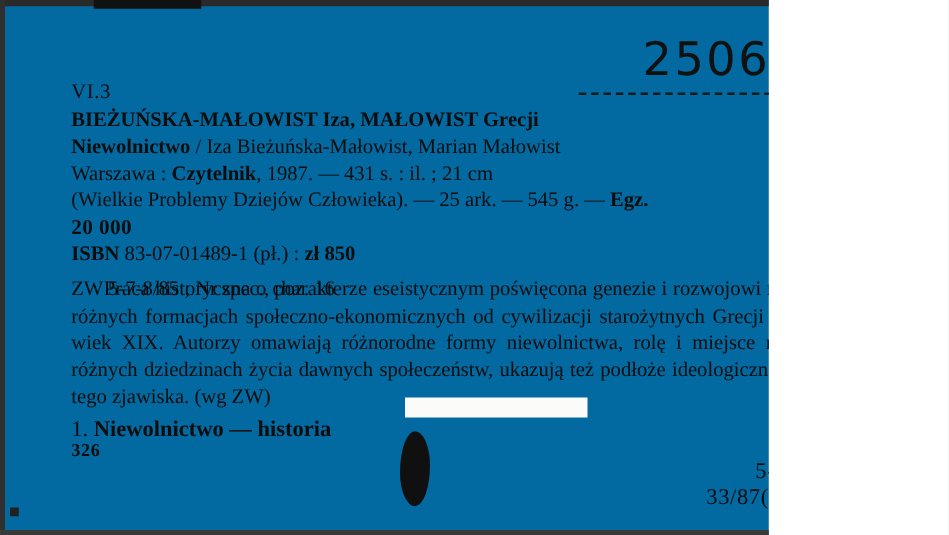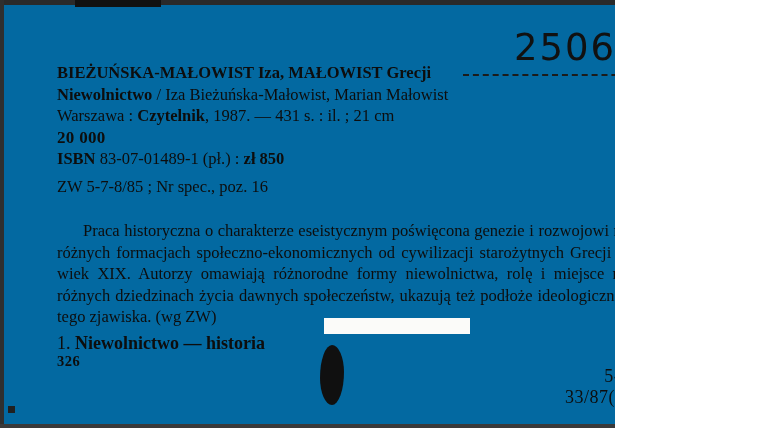--- a/index.html
+++ b/index.html
@@ -176,23 +176,25 @@
   <div class="edge-top"></div>
   <div class="edge-left"></div>
   <div class="edge-bottom"></div>
   <div class="mark-top-bar"></div>
   <div class="mark-right-rule"></div>
 
   <div class="acc-number">25066</div>
   <div class="acc-underline"></div>
 
   <div class="rec">
+    <div class="shelf">VI.3</div>
     <div class="line b">BIEŻUŃSKA-MAŁOWIST Iza, MAŁOWIST Grecji</div>
     <div class="line"><span class="b">Niewolnictwo</span><span> / Iza Bieżuńska-Małowist, Marian Małowist</span></div>
     <div class="line"><span>Warszawa : </span><span class="b">Czytelnik</span><span>, 1987. — 431 s. : il. ; 21 cm</span></div>
+    <div class="line"><span>(Wielkie Problemy Dziejów Człowieka). — 25 ark. — 545 g. — </span><span class="b">Egz.</span></div>
     <div class="small-bold">20 000</div>
     <div class="line"><span class="b">ISBN</span><span> 83-07-01489-1 (pł.) : </span><span class="b">zł 850</span></div>
     <div class="line" style="margin-top:6px">ZW 5-7-8/85 ; Nr spec., poz. 16</div>
   </div>
 
   <div class="abstract">
     <p>Praca historyczna o charakterze eseistycznym poświęcona genezie i rozwojowi niewolnictwa w różnych formacjach społeczno-ekonomicznych od cywilizacji starożytnych Grecji i Rzymu aż po wiek XIX. Autorzy omawiają różnorodne formy niewolnictwa, rolę i miejsce niewolników w różnych dziedzinach życia dawnych społeczeństw, ukazują też podłoże ideologiczne i gospodarcze tego zjawiska. (wg ZW)</p>
   </div>
 
   <div class="mark-smudge"></div>

